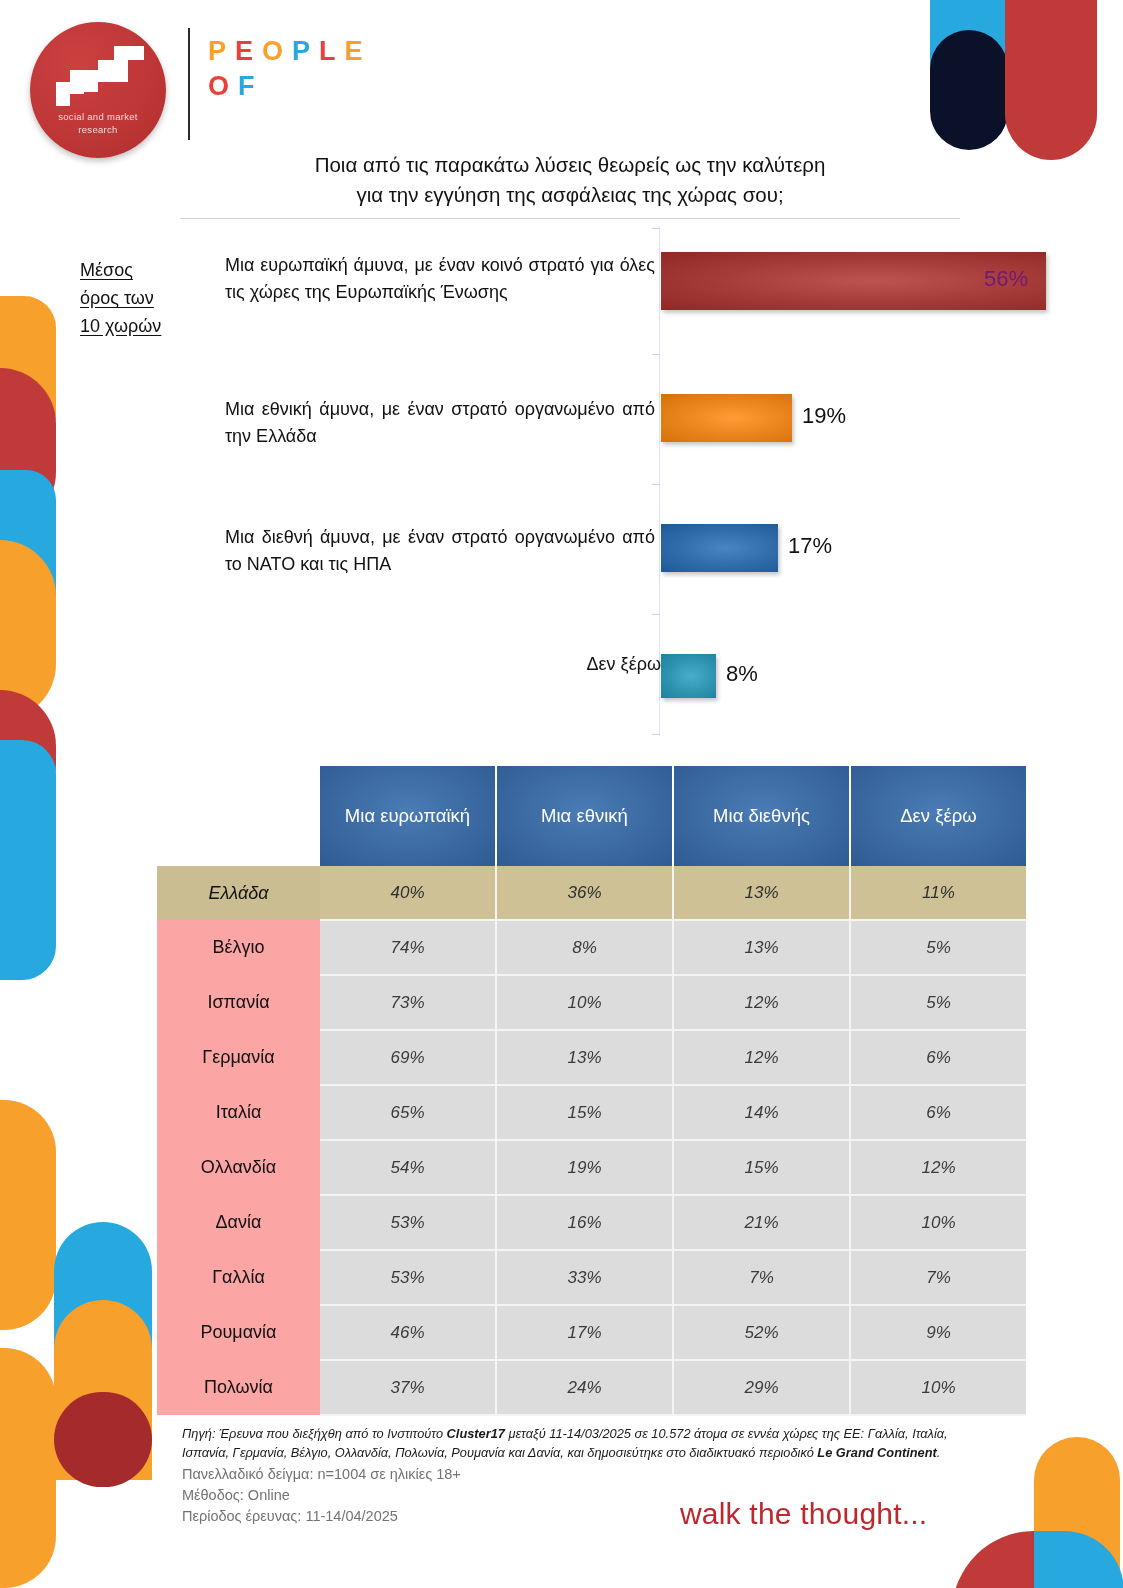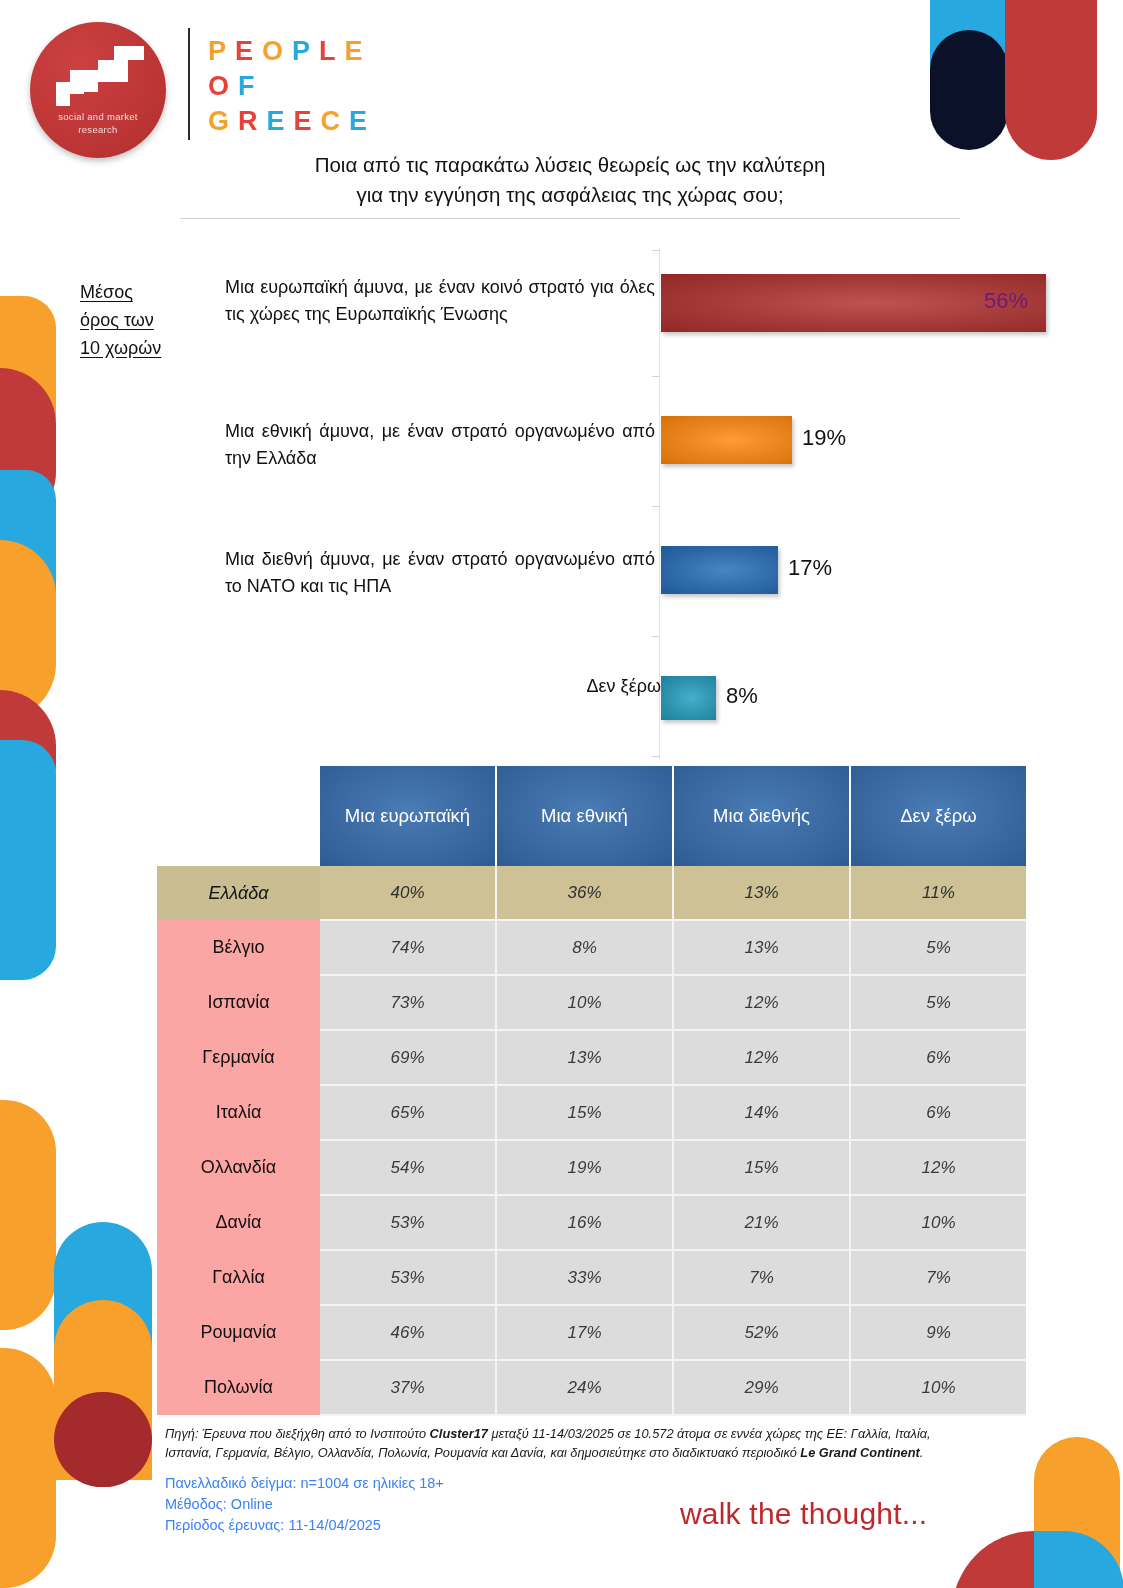--- a/index.html
+++ b/index.html
@@ -54,21 +54,21 @@
   .pog-row{font-size:27px;font-weight:700;letter-spacing:9px;line-height:35px;}
   .pog-row span{display:inline-block;}
 
   .title{
     position:absolute;left:180px;top:150px;width:780px;text-align:center;
     font-size:20.5px;line-height:30px;color:#111;font-weight:400;
   }
   .title-rule{position:absolute;left:180px;top:218px;width:780px;height:1px;background:#d3d3d3;}
 
   
-  .chart{position:absolute;left:0;top:248px;width:1034px;height:520px;z-index:2;}
+  .chart{position:absolute;left:0;top:226px;width:1034px;height:520px;z-index:2;}
   .avg-label{
     position:absolute;left:80px;top:30px;width:130px;
     font-size:18px;line-height:28px;color:#111;
   }
   .avg-label span{text-decoration:underline;text-underline-offset:3px;}
 
   .axis{position:absolute;left:659px;top:0;width:1px;height:510px;background:#dbe4ef;}
   .tick{position:absolute;left:652px;width:8px;height:1px;background:#c9d4e2;}
 
   .bar-row{position:absolute;left:225px;width:880px;}
@@ -99,26 +99,26 @@
   }
   td.cell{
     width:175px;height:53px;font-size:17px;color:#3a3a3a;text-align:center;vertical-align:middle;
     background:#dcdcdc;border-right:2px solid #f4f4f4;border-bottom:2px solid #f4f4f4;font-style:italic;
   }
   td.cell:last-child{border-right:none;}
   tr.highlight td.rowhead{background:#c9bd91;font-style:italic;}
   tr.highlight td.cell{background:#cdc195;color:#2f2f2f;}
 
   
-  .footer{position:absolute;left:165px;top:1424px;width:790px;z-index:3;}
+  .footer{position:absolute;left:182px;top:1424px;width:790px;z-index:3;}
   .source{
     font-size:12.8px;line-height:19px;color:#1a1a1a;font-style:italic;
   }
   .source b{font-weight:700;font-style:italic;}
-  .meta{margin-top:11px;font-size:14.5px;line-height:21px;color:#3b82f6;}
+  .meta{margin-top:2px;font-size:14.5px;line-height:21px;color:#737373;}
   .tagline{
     position:absolute;left:680px;top:1497px;z-index:4;
     font-size:30px;color:#c0272d;letter-spacing:.2px;
   }
 </style>
 </head>
 <body>
 
 <div class="deco d-tr-cyan"></div>
 <div class="deco d-tr-navy"></div>
@@ -154,21 +154,20 @@
       <div>social and market</div>
       <div>research</div>
     </div>
   </div>
 
   <div class="logo-divider"></div>
 
   <div class="pog" id="pog">
       <div class="pog-row"><span style="color: rgb(247, 160, 44);">P</span><span style="color: rgb(232, 65, 58);">E</span><span style="color: rgb(247, 160, 44);">O</span><span style="color: rgb(39, 169, 224);">P</span><span style="color: rgb(232, 65, 58);">L</span><span style="color: rgb(247, 160, 44);">E</span></div>
       <div class="pog-row"><span style="color: rgb(232, 65, 58);">O</span><span style="color: rgb(39, 169, 224);">F</span></div>
-      <div class="pog-row"><span style="color: rgb(247, 160, 44);">G</span><span style="color: rgb(232, 65, 58);">R</span><span style="color: rgb(39, 169, 224);">E</span><span style="color: rgb(232, 65, 58);">E</span><span style="color: rgb(247, 160, 44);">C</span><span style="color: rgb(39, 169, 224);">E</span></div>
     </div>
 
   <div class="title">
     <div>Ποια από τις παρακάτω λύσεις θεωρείς ως την καλύτερη</div>
     <div>για την εγγύηση της ασφάλειας της χώρας σου;</div>
   </div>
   <div class="title-rule"></div>
 </div>
 
 <div class="chart">

